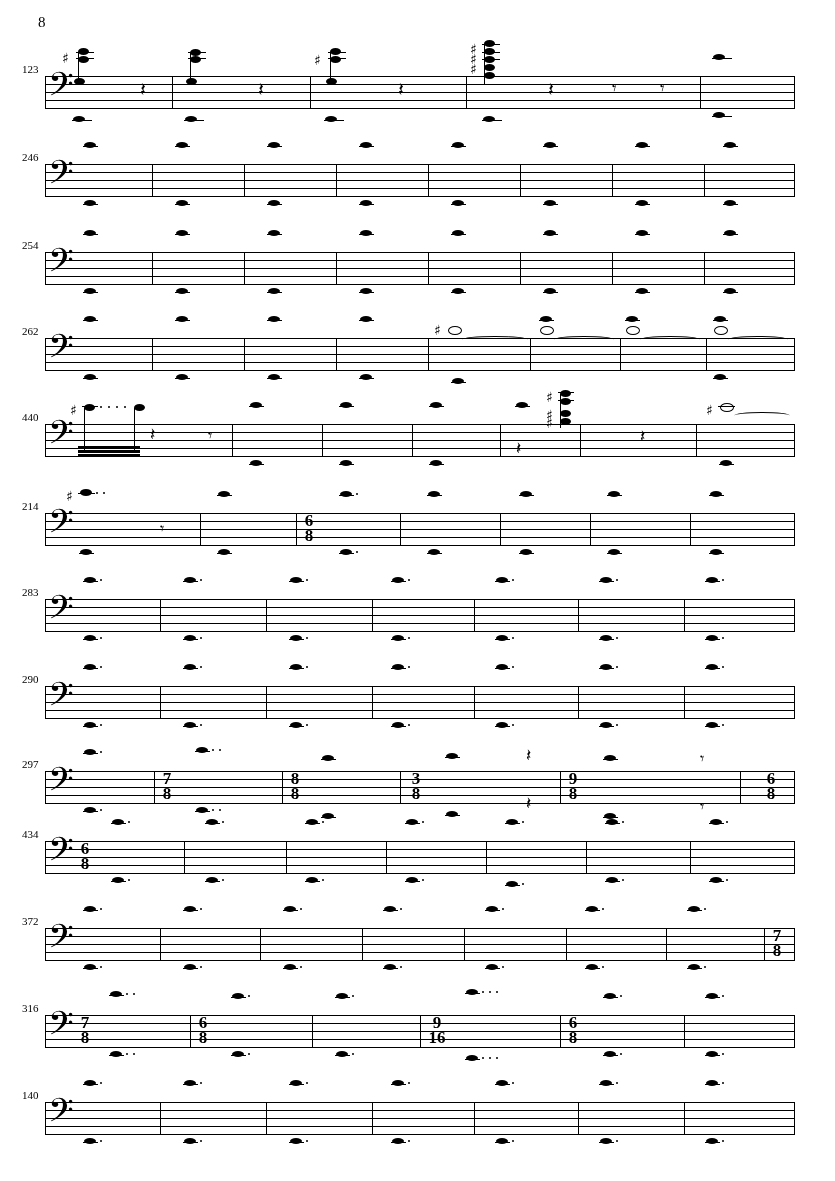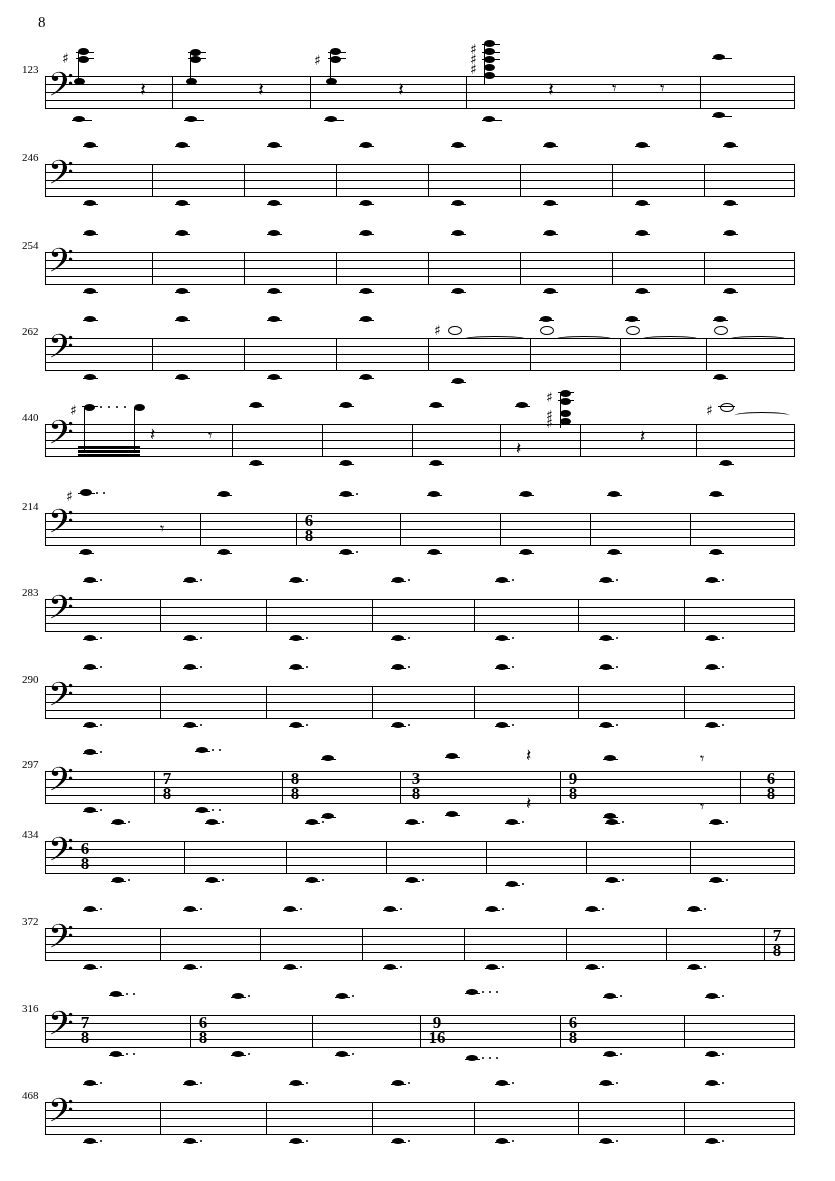--- a/index.html
+++ b/index.html
@@ -813,21 +813,21 @@
     <div class="dot" style="left:620px;top:54px;"></div>
     <div class="nh" style="left:706px;top:-6px;width:12px;height:6px;"></div>
     <div class="ledger" style="left:705px;top:-2px;width:15px;"></div>
     <div class="dot" style="left:722px;top:-4px;"></div>
     <div class="nh" style="left:706px;top:52px;width:12px;height:6px;"></div>
     <div class="ledger" style="left:705px;top:56px;width:15px;"></div>
     <div class="dot" style="left:722px;top:54px;"></div>
   </div>
 
   <div class="system" style="top:1086px;">
-    <div class="measure-number" style="left:22px;top:3px;">468</div>
+    <div class="measure-number" style="left:22px;top:3px;">140</div>
     <div class="staff" style="left:45px;top:16px;width:750px;">
       <div class="line"></div>
         <div class="line"></div>
         <div class="line"></div>
         <div class="line"></div>
         <div class="line"></div>
     </div>
     <div class="clef" style="left:48px;top:8px;">𝄢</div>
     <div class="barline" style="left:45px;top:16px;height:33px;"></div>
     <div class="barline" style="left:160px;top:16px;height:33px;"></div>

